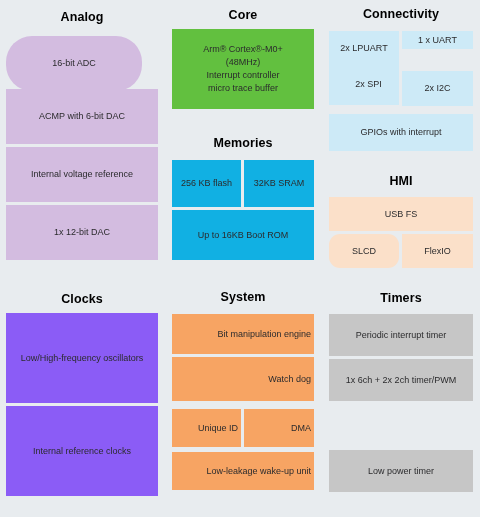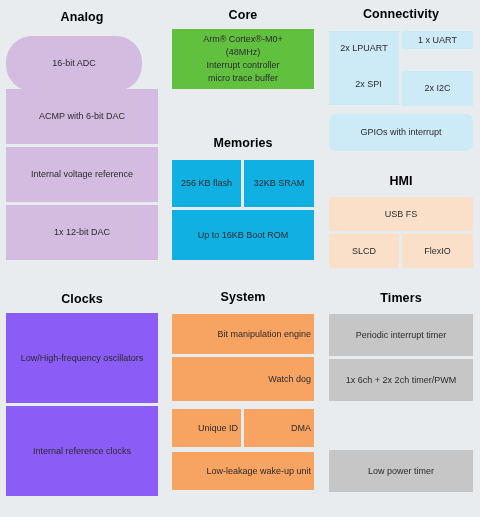--- a/index.html
+++ b/index.html
@@ -57,21 +57,21 @@
   </div>
   <div class="block c-analog" style="left:6px;top:147px;width:152px;height:55px;">
     <span>Internal voltage reference</span>
   </div>
   <div class="block c-analog" style="left:6px;top:205px;width:152px;height:55px;">
     <span>1x 12-bit DAC</span>
   </div>
 
   <div class="group-title" style="left:172px;top:8px;width:142px;">Core</div>
 
-  <div class="block c-core core-text" style="left:172px;top:29px;width:142px;height:60px;flex-direction:column;">
+  <div class="block c-core core-text" style="left:172px;top:29px;width:142px;height:80px;flex-direction:column;">
     <span>Arm® Cortex®-M0+</span>
     <span>(48MHz)</span>
     <span>Interrupt controller</span>
     <span>micro trace buffer</span>
   </div>
 
   <div class="group-title" style="left:172px;top:136px;width:142px;">Memories</div>
 
   <div class="block c-mem" style="left:172px;top:160px;width:69px;height:47px;">
     <span>256 KB flash</span>
@@ -90,30 +90,30 @@
   </div>
   <div class="block c-conn" style="left:402px;top:31px;width:71px;height:18px;">
     <span>1 x UART</span>
   </div>
   <div class="block c-conn" style="left:329px;top:63px;width:70px;height:42px;padding-left:12px;">
     <span>2x SPI</span>
   </div>
   <div class="block c-conn" style="left:402px;top:71px;width:71px;height:35px;">
     <span>2x I2C</span>
   </div>
-  <div class="block c-conn" style="left:329px;top:114px;width:144px;height:37px;border-radius:7px;">
+  <div class="block c-conn" style="left:329px;top:114px;width:144px;height:37px;">
     <span>GPIOs with interrupt</span>
   </div>
 
   <div class="group-title" style="left:329px;top:174px;width:144px;">HMI</div>
 
   <div class="block c-hmi" style="left:329px;top:197px;width:144px;height:34px;">
     <span>USB FS</span>
   </div>
-  <div class="block c-hmi" style="left:329px;top:234px;width:70px;height:34px;">
+  <div class="block c-hmi" style="left:329px;top:234px;width:70px;height:34px;border-radius:11px;">
     <span>SLCD</span>
   </div>
   <div class="block c-hmi" style="left:402px;top:234px;width:71px;height:34px;">
     <span>FlexIO</span>
   </div>
 
   <div class="group-title" style="left:6px;top:292px;width:152px;">Clocks</div>
 
   <div class="block c-clock" style="left:6px;top:313px;width:152px;height:90px;">
     <span>Low/High-frequency oscillators</span>

